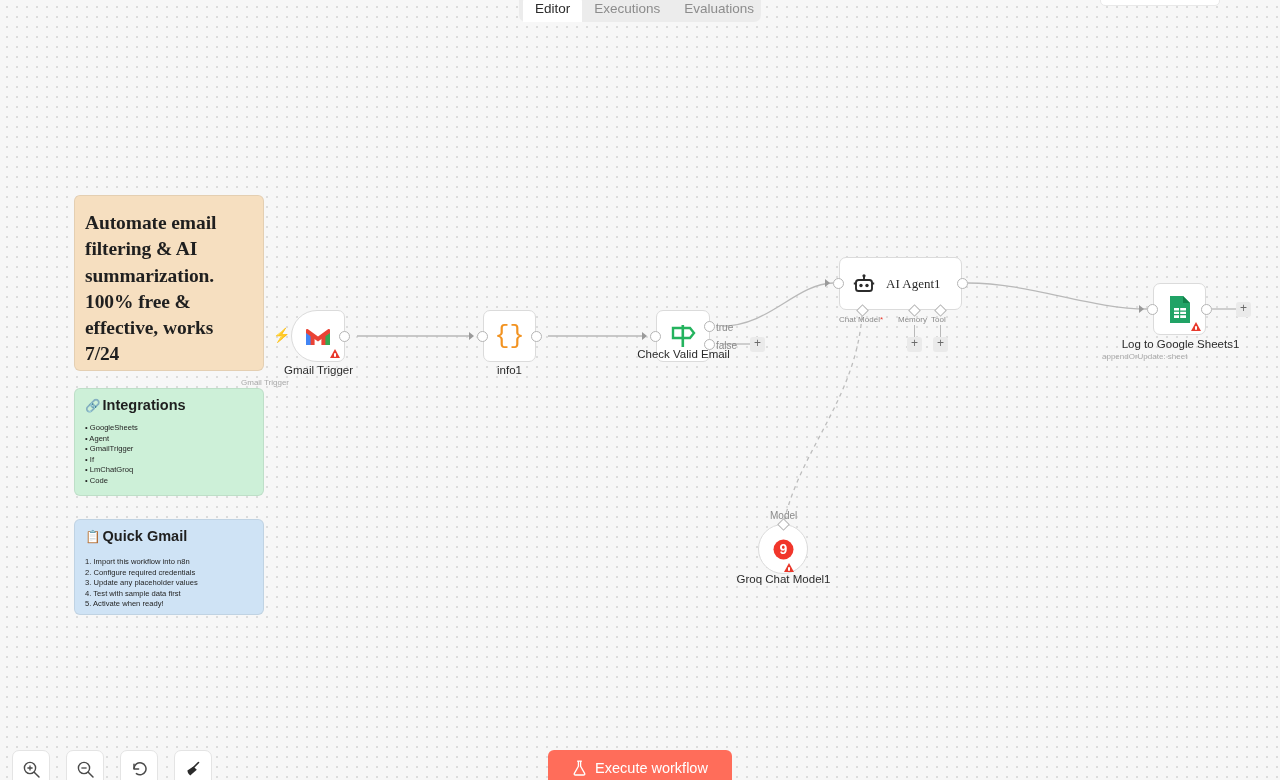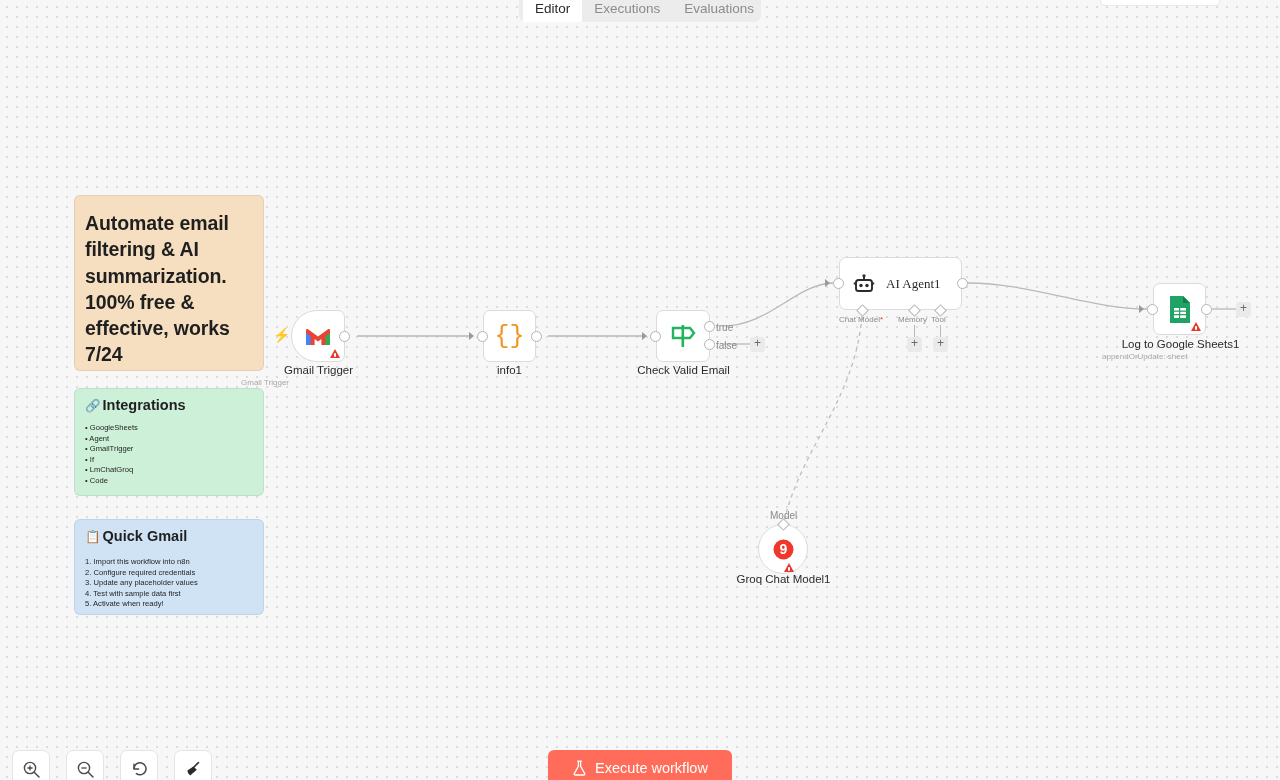--- a/index.html
+++ b/index.html
@@ -48,20 +48,21 @@
   .sticky {
     position: absolute;
     border-radius: 6px;
     border: 1px solid rgba(0,0,0,0.07);
     overflow: hidden;
   }
   #sticky-headline {
     left: 74px; top: 195px; width: 190px; height: 176px;
     background: #f6dfc0;
     padding: 14px 14px 10px 10px;
+    font-family: Liberation Serif, serif;
   }
   #sticky-headline .headline-text {
     font-size: 19.5px; font-weight: bold; line-height: 26.3px;
     color: #1f1f1f; letter-spacing: -0.1px;
   }
   #sticky-integrations {
     left: 74px; top: 388px; width: 190px; height: 108px;
     background: #cdf0d8;
     padding: 8px 10px;
   }
@@ -303,21 +304,21 @@
       <path d="M5 5 L22 5 L26 10 L22 15 L5 15 Z" fill="none" stroke="#24b35e" stroke-width="2.4"></path>
     </svg>
   </div>
   <div class="arrowin" style="left:642px; top:332px;"></div>
   <div class="port" style="left:650px; top:331px;"></div>
   <div class="port" style="left:704px; top:321px;"></div>
   <div class="port" style="left:704px; top:339px;"></div>
   <div class="io-label" style="left:716px; top:322px;">true</div>
   <div class="io-label" style="left:716px; top:340px;">false</div>
   <div class="plus-btn" style="left:750px; top:337px;">+</div>
-  <div class="node-label" style="left:606px; top:364px; width:155px;text-align:center;">Check Valid Email</div>
+  <div class="node-label" style="left:606px; top:348px; width:155px;text-align:center;">Check Valid Email</div>
 
   <div class="node" id="node-agent">
     <svg width="22" height="20" viewBox="0 0 22 20">
       <rect x="3" y="6" width="16" height="11" rx="2.6" fill="none" stroke="#2b2b2b" stroke-width="1.9"></rect>
       <circle cx="8" cy="11.5" r="1.7" fill="#2b2b2b"></circle>
       <circle cx="14" cy="11.5" r="1.7" fill="#2b2b2b"></circle>
       <path d="M11 6 L11 2.5" stroke="#2b2b2b" stroke-width="1.9"></path>
       <circle cx="11" cy="1.8" r="1.6" fill="#2b2b2b"></circle>
       <path d="M3 9.5 L0.8 9.5 M19 9.5 L21.2 9.5" stroke="#2b2b2b" stroke-width="1.9"></path>
     </svg>

